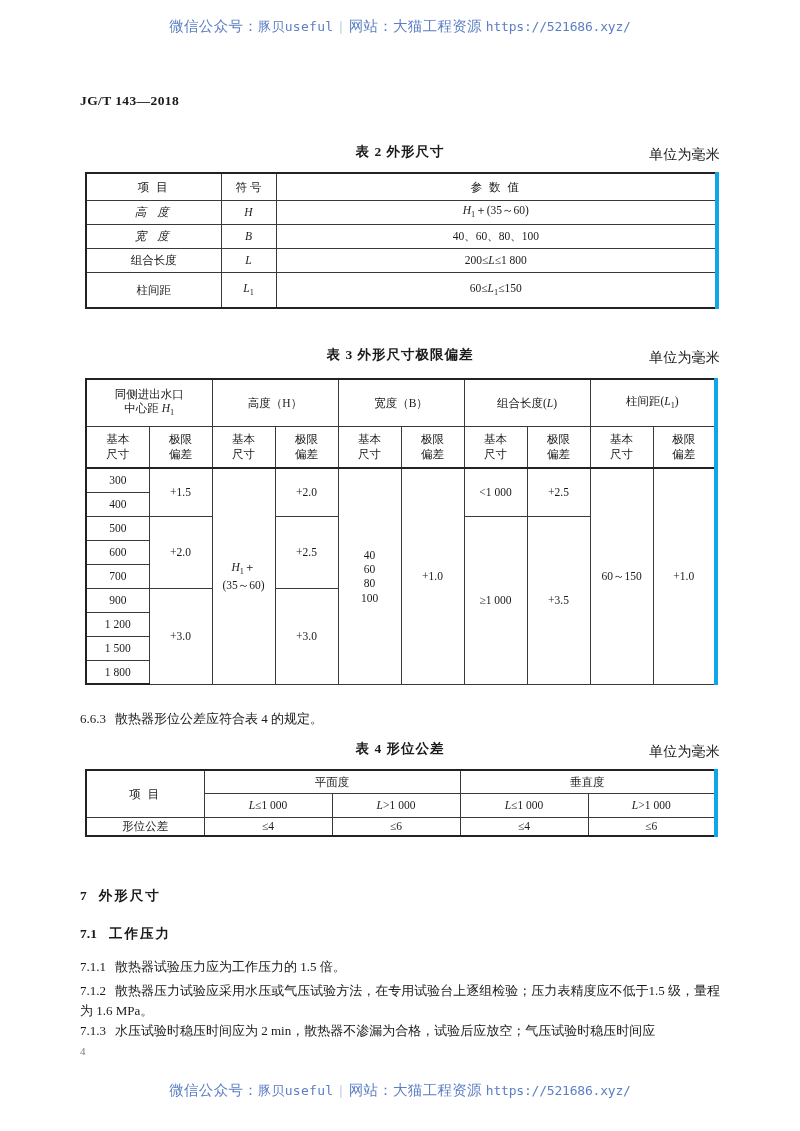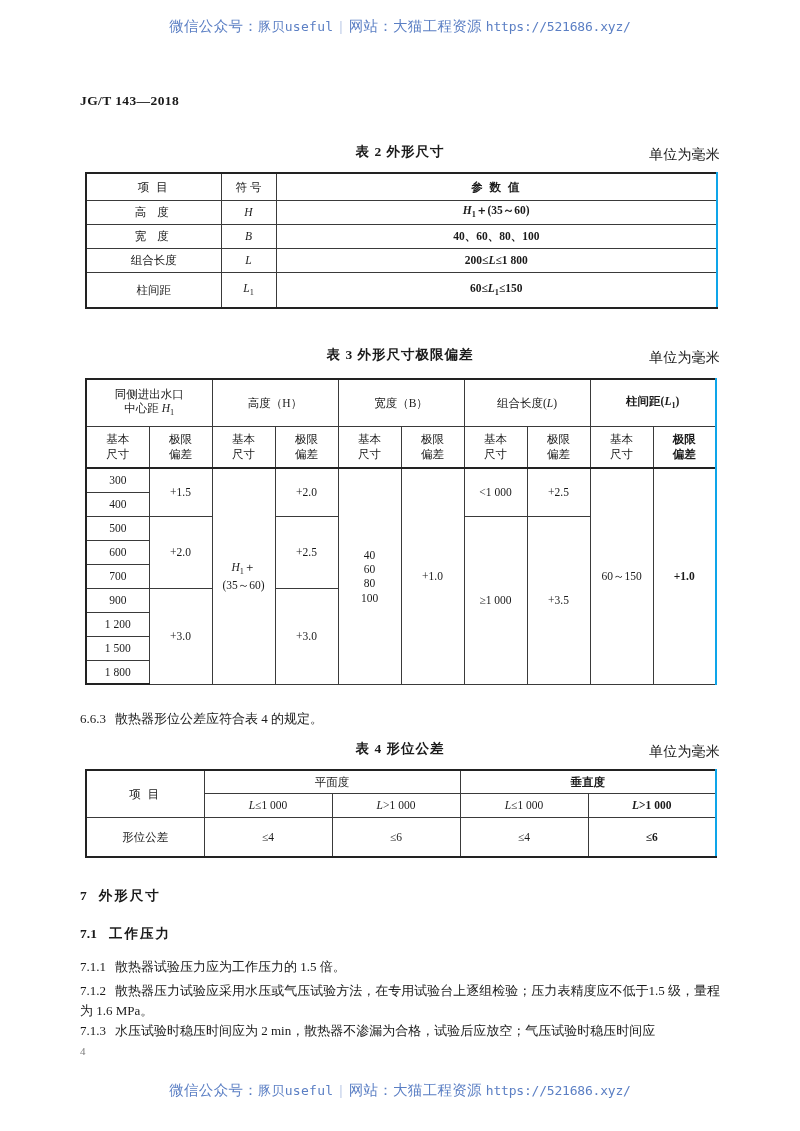--- a/index.html
+++ b/index.html
@@ -92,23 +92,23 @@
     border: 1px solid #3a3a3a;
     text-align: center;
     vertical-align: middle;
     font-weight: normal;
     padding: 0;
     line-height: 1.25;
   }
   table.doc .thick-top { border-top: 2px solid #222; }
   table.doc .thick-bottom { border-bottom: 2px solid #222; }
   table.doc .thick-left { border-left: 2px solid #222; }
-  table.doc .thick-right { border-right: 2px solid #0ea5e9; font-weight: bold; }
-
-  .wide-sp { letter-spacing: 4px; }
+  table.doc .thick-right { border-right: 4px solid #0ea5e9; }
+
+  .wide-sp { letter-spacing: 4px; font-style: italic; }
   .wide-sp2 { letter-spacing: 2px; margin-top: 20px; }
   i.var { font-family: "Liberation Serif", "DejaVu Serif", serif; font-style: italic; }
   sub { font-size: 0.72em; }
 
   
   .para {
     position: absolute;
     left: 80px;
     width: 640px;
     font-size: 13px;
@@ -300,21 +300,21 @@
         <td class="thick-top thick-left wide-sp2" rowspan="2">项 目</td>
         <td class="thick-top" colspan="2">平面度</td>
         <td class="thick-top thick-right" colspan="2">垂直度</td>
       </tr>
       <tr style="height:24px;">
         <td><i class="var">L</i>≤1 000</td>
         <td><i class="var">L</i>&gt;1 000</td>
         <td><i class="var">L</i>≤1 000</td>
         <td class="thick-right"><i class="var">L</i>&gt;1 000</td>
       </tr>
-      <tr style="height:40px;">
+      <tr style="height:19px;">
         <td class="thick-left thick-bottom">形位公差</td>
         <td class="thick-bottom">≤4</td>
         <td class="thick-bottom">≤6</td>
         <td class="thick-bottom">≤4</td>
         <td class="thick-bottom thick-right">≤6</td>
       </tr>
     </tbody>
   </table>
 
   <div class="sec-title" style="top:887px;">

